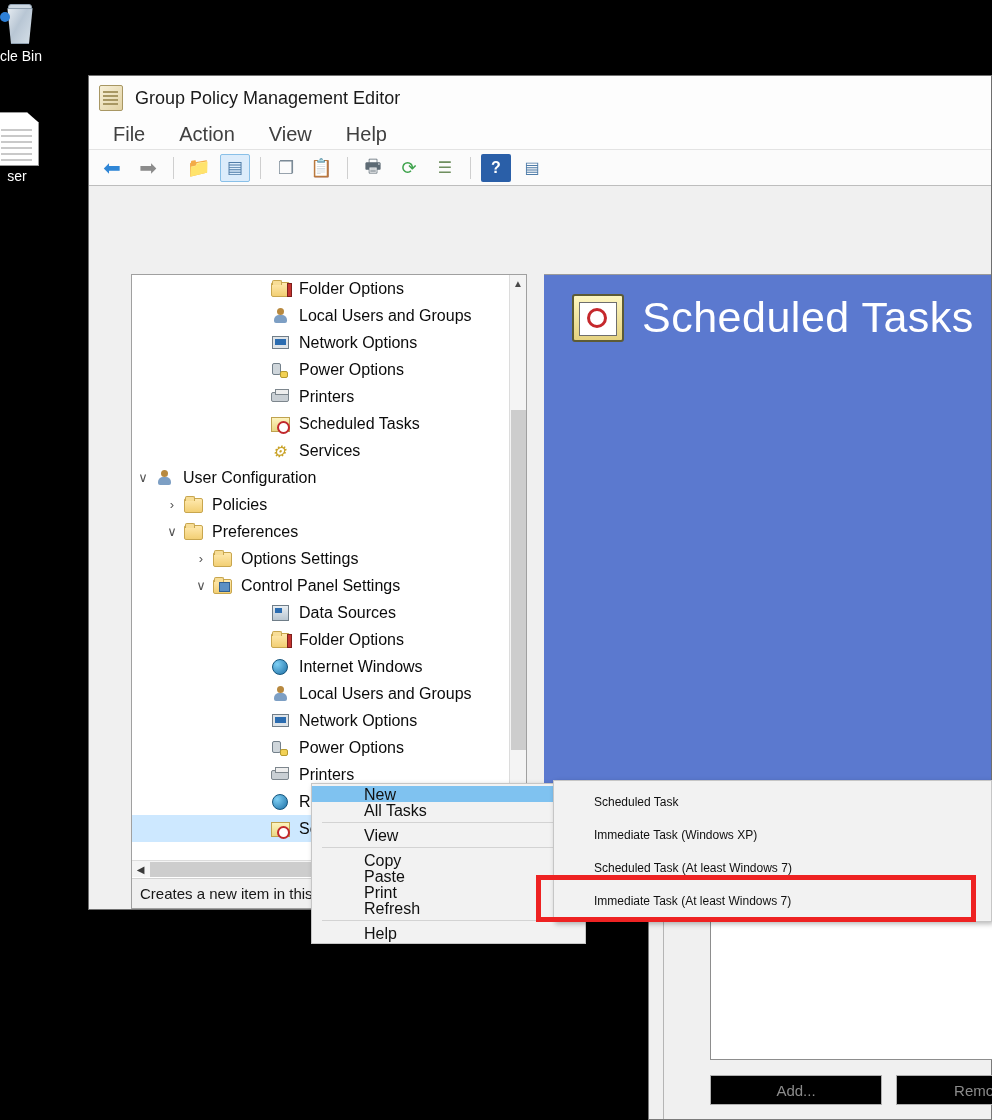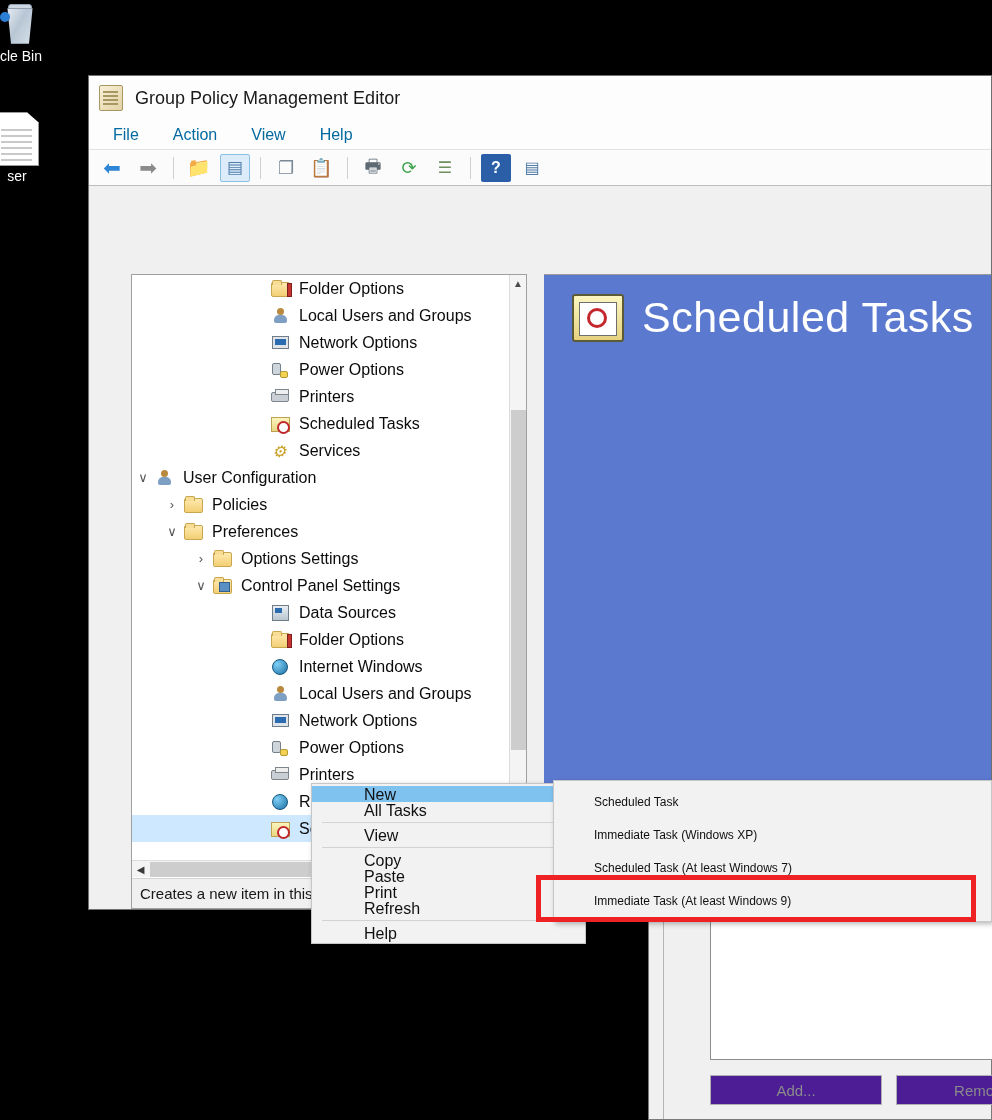--- a/index.html
+++ b/index.html
@@ -40,42 +40,42 @@
     background:#c9c9c9; }
 
   
   #bg-window { position:absolute; left:648px; top:205px; width:344px; height:915px;
     background:#f0f0f0; border:1px solid #7a7a7a; }
   #bg-window .bgw-inner { position:absolute; left:14px; top:4px; right:0; bottom:0;
      background:#f0f0f0; border-left:1px solid #b5b5b5; }
   .bg-list { position:absolute; left:46px; top:660px; right:-10px; height:190px;
     background:#fff; border:1px solid #8d8d8d; }
   .bg-btnrow { position:absolute; left:46px; top:865px; right:-10px; height:30px; }
-  .bg-btn { position:absolute; top:0; height:30px; background:#4c1d95;
+  .bg-btn { position:absolute; top:0; height:30px; background:#000000;
     border:1px solid #b0b0b0; color:#8b8b8b; font-size:15px;
     display:flex; align-items:center; justify-content:center; }
 
   
   #gpme { position:absolute; left:88px; top:75px; width:904px; height:835px;
     background:#f0f0f0; border:1px solid #6f6f6f;
     box-shadow: 0 0 0 1px rgba(0,0,0,.15); }
 
   .titlebar { height:44px; background:#fdfdfd; display:flex; align-items:center;
     padding-left:10px; }
   .title-icon { width:24px; height:26px; position:relative; margin-right:12px; }
   .title-icon .scroll { position:absolute; inset:0;
     background:linear-gradient(135deg,#f7f0d8,#e2d2a4);
     border:1px solid #a89763; border-radius:2px; }
   .title-icon .sl { position:absolute; left:4px; right:5px; height:1.5px;
     background:#a89763; }
   .title-text { font-size:18px; color:#1a1a1a; }
 
   .menubar { height:30px; background:#fdfdfd; display:flex; align-items:center;
     padding-left:20px; gap:26px; border-bottom:1px solid #e3e3e3; }
-  .menubar .mi { font-size:16px; color:#0369a1; padding:2px 4px; cursor:default;text-align:center; }
+  .menubar .mi { font-size:20px; color:#404040; padding:2px 4px; cursor:default;text-align:center; }
 
   .toolbar { height:36px; background:#fbfbfb; display:flex; align-items:center;
     padding-left:8px; gap:6px; border-bottom:1px solid #bdbdbd; position:relative; }
   .tbtn { width:30px; height:28px; display:flex; align-items:center;
     justify-content:center; position:relative; }
   .tbtn.sel { background:#dcecfb; border:1px solid #89c0e8; border-radius:2px; }
   .tsep { width:1px; height:22px; background:#cfcfcf; margin:0 4px; }
   .ghost-text { position:absolute; left:300px; top:8px; font-size:17px;
     color:#f3f3f3; letter-spacing:1px; }
 
@@ -506,17 +506,17 @@
     <div class="smi">
       <span>Scheduled Task</span>
     </div>
     <div class="smi">
       <span>Immediate Task (Windows XP)</span>
     </div>
     <div class="smi">
       <span>Scheduled Task (At least Windows 7)</span>
     </div>
     <div class="smi">
-      <span>Immediate Task (At least Windows 9)</span>
+      <span>Immediate Task (At least Windows 7)</span>
     </div>
   </div>
 
 <div id="highlight-box"></div>
 
 </body></html>

